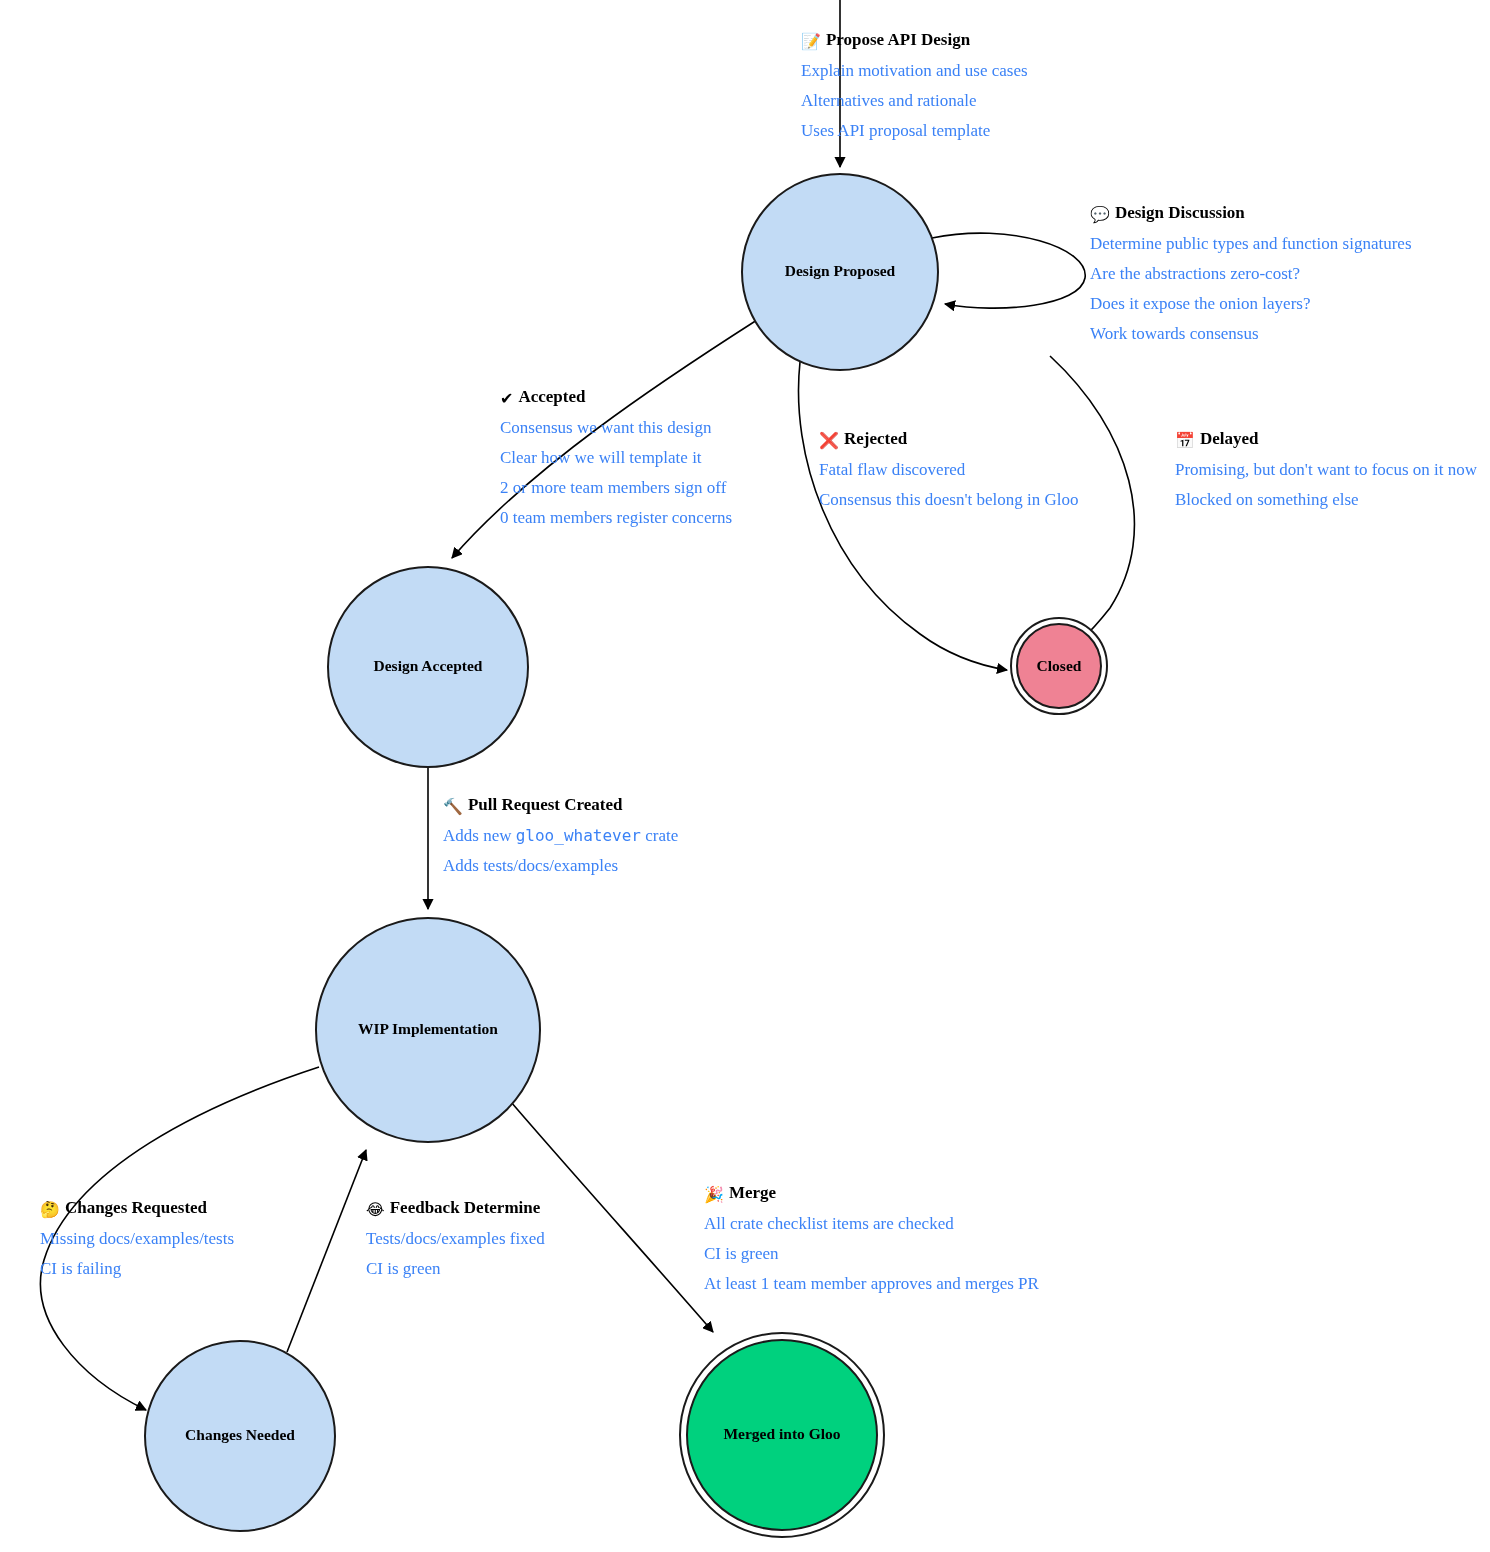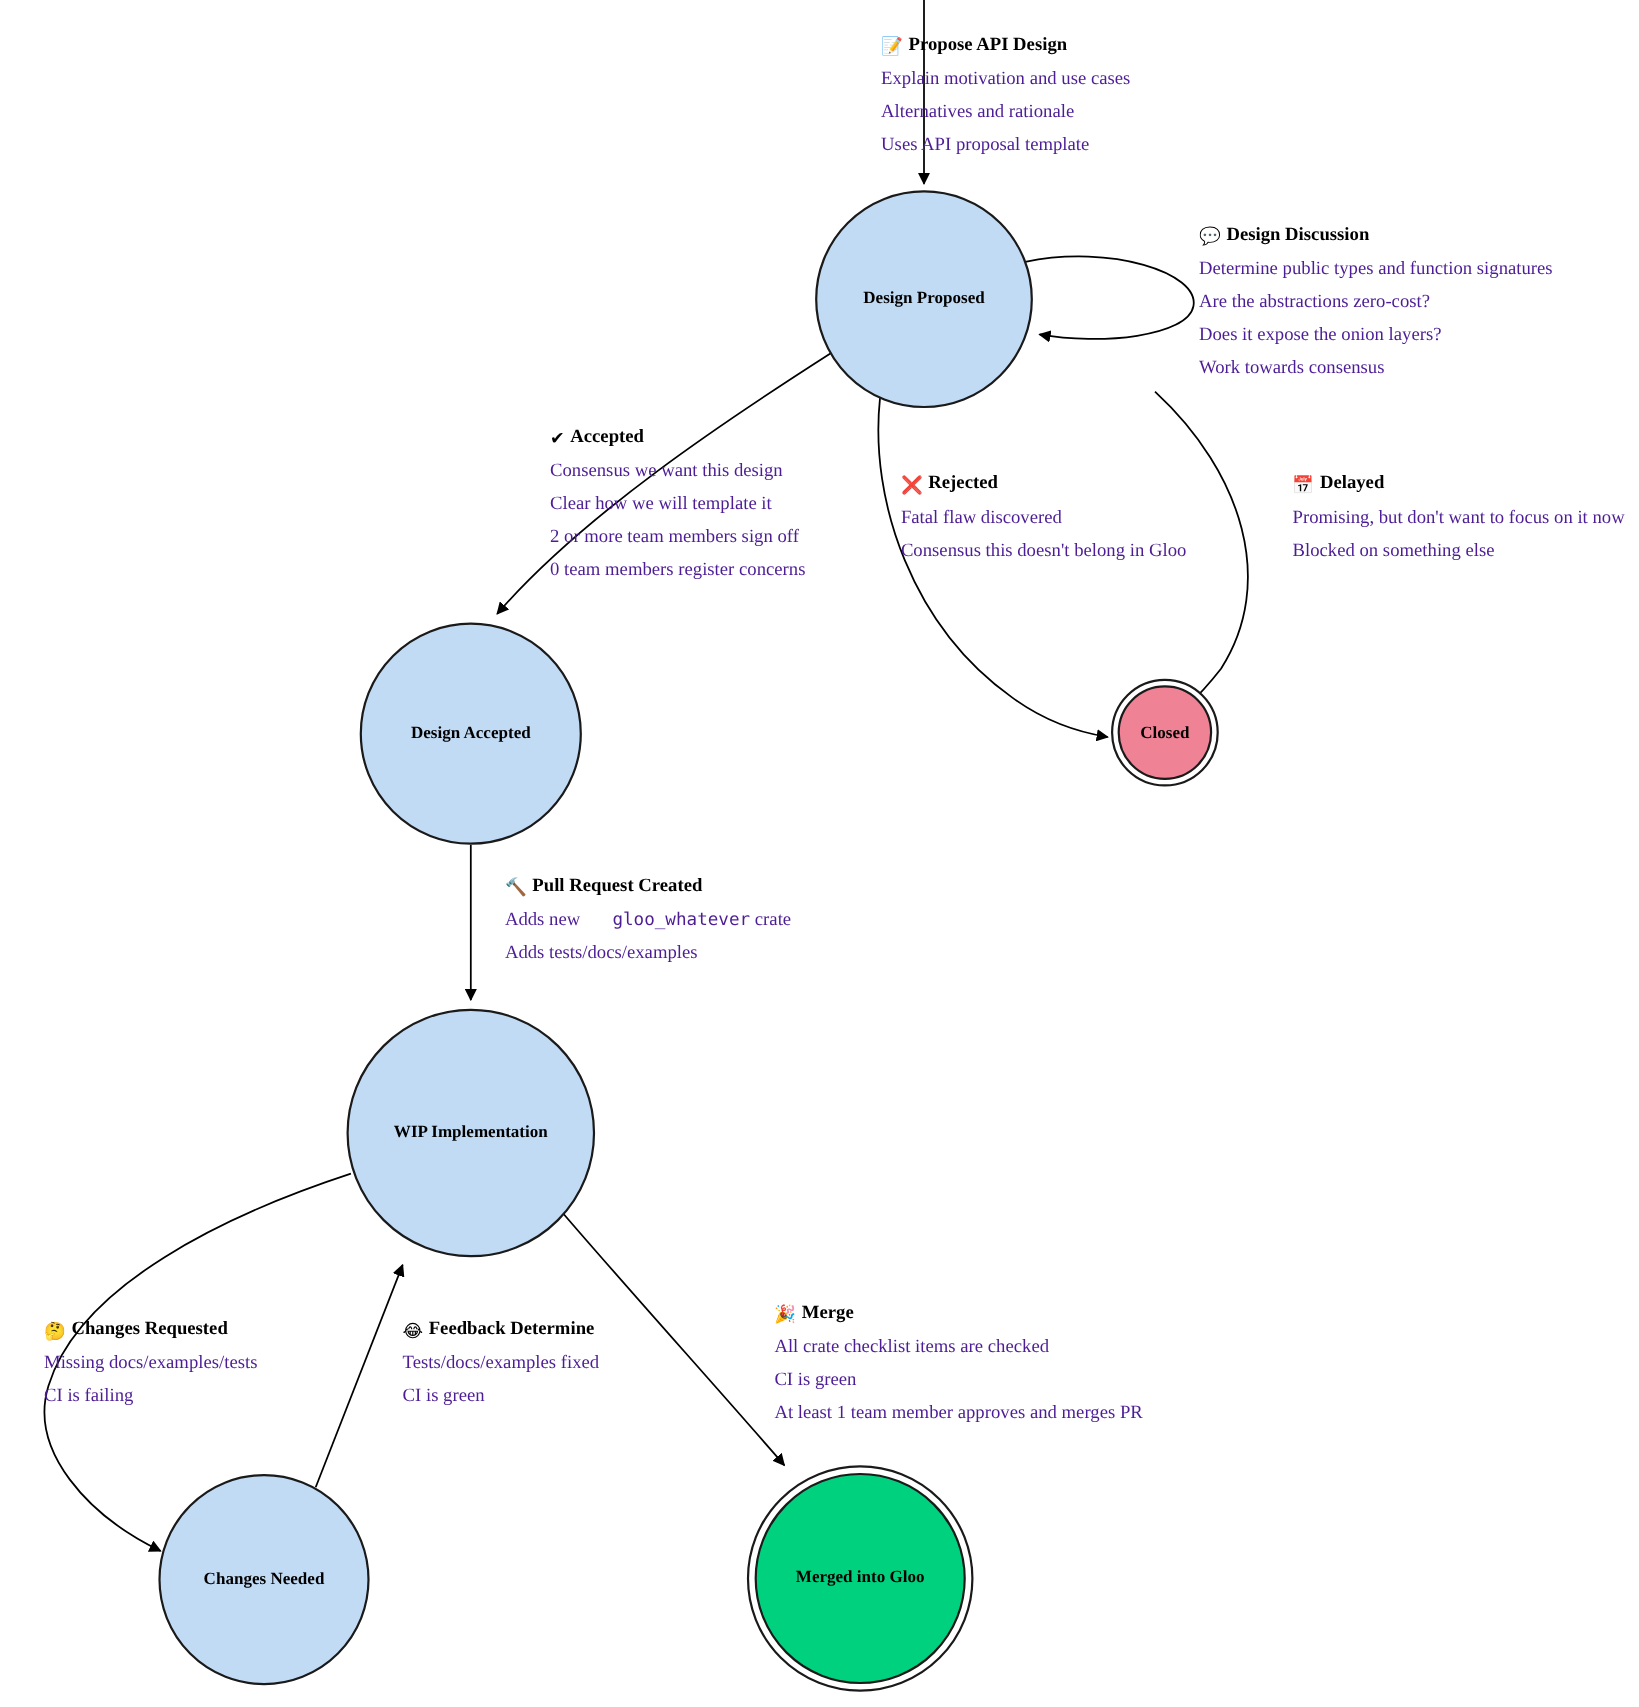--- a/index.html
+++ b/index.html
@@ -48,29 +48,28 @@
   .edge-label-title .emo {
     font-family: "DejaVu Sans", sans-serif;
     font-weight: normal;
     font-size: 16px;
     margin-right: 5px;
     vertical-align: -2px;
   }
   .edge-label-line {
     font-family: "Liberation Serif", "DejaVu Serif", serif;
     font-size: 17px;
-    color: #4c1d95;
+    color: #3b82f6;
     line-height: 1.0;
     margin-bottom: 13px;
   }
   .edge-label-line:last-child { margin-bottom: 0; }
   .mono {
     font-family: "DejaVu Sans Mono", "Liberation Mono", monospace;
     font-size: 16px;
-    margin-left: 25px;
   }
   .emo-x   { color: #e02424; font-family:"DejaVu Sans",sans-serif; }
   .emo-ck  { color: #000000; font-family:"DejaVu Sans",sans-serif; }
 </style>
 </head>
 <body>
 
 <svg id="graph" viewBox="0 0 1490 1552">
   <defs>
     <marker id="ah" viewBox="0 0 10 10" refX="9" refY="5" markerWidth="7" markerHeight="7" orient="auto-start-reverse">
@@ -167,21 +166,21 @@
 </div>
 
 <div class="edge-label-box" style="left:1160px; top:429px;margin-left:15px;">
   <div class="edge-label-title">
     <span class="emo">📅</span><span>Delayed</span>
   </div>
   <div class="edge-label-line">Promising, but don't want to focus on it now</div>
   <div class="edge-label-line">Blocked on something else</div>
 </div>
 
-<div class="edge-label-box" style="left:459px; top:795px;">
+<div class="edge-label-box" style="left:443px; top:795px;">
   <div class="edge-label-title">
     <span class="emo">🔨</span><span>Pull Request Created</span>
   </div>
   <div class="edge-label-line">Adds new <span class="mono">gloo_whatever</span> crate</div>
   <div class="edge-label-line">Adds tests/docs/examples</div>
 </div>
 
 <div class="edge-label-box" style="left:40px; top:1198px;">
   <div class="edge-label-title">
     <span class="emo">🤔</span><span>Changes Requested</span>

